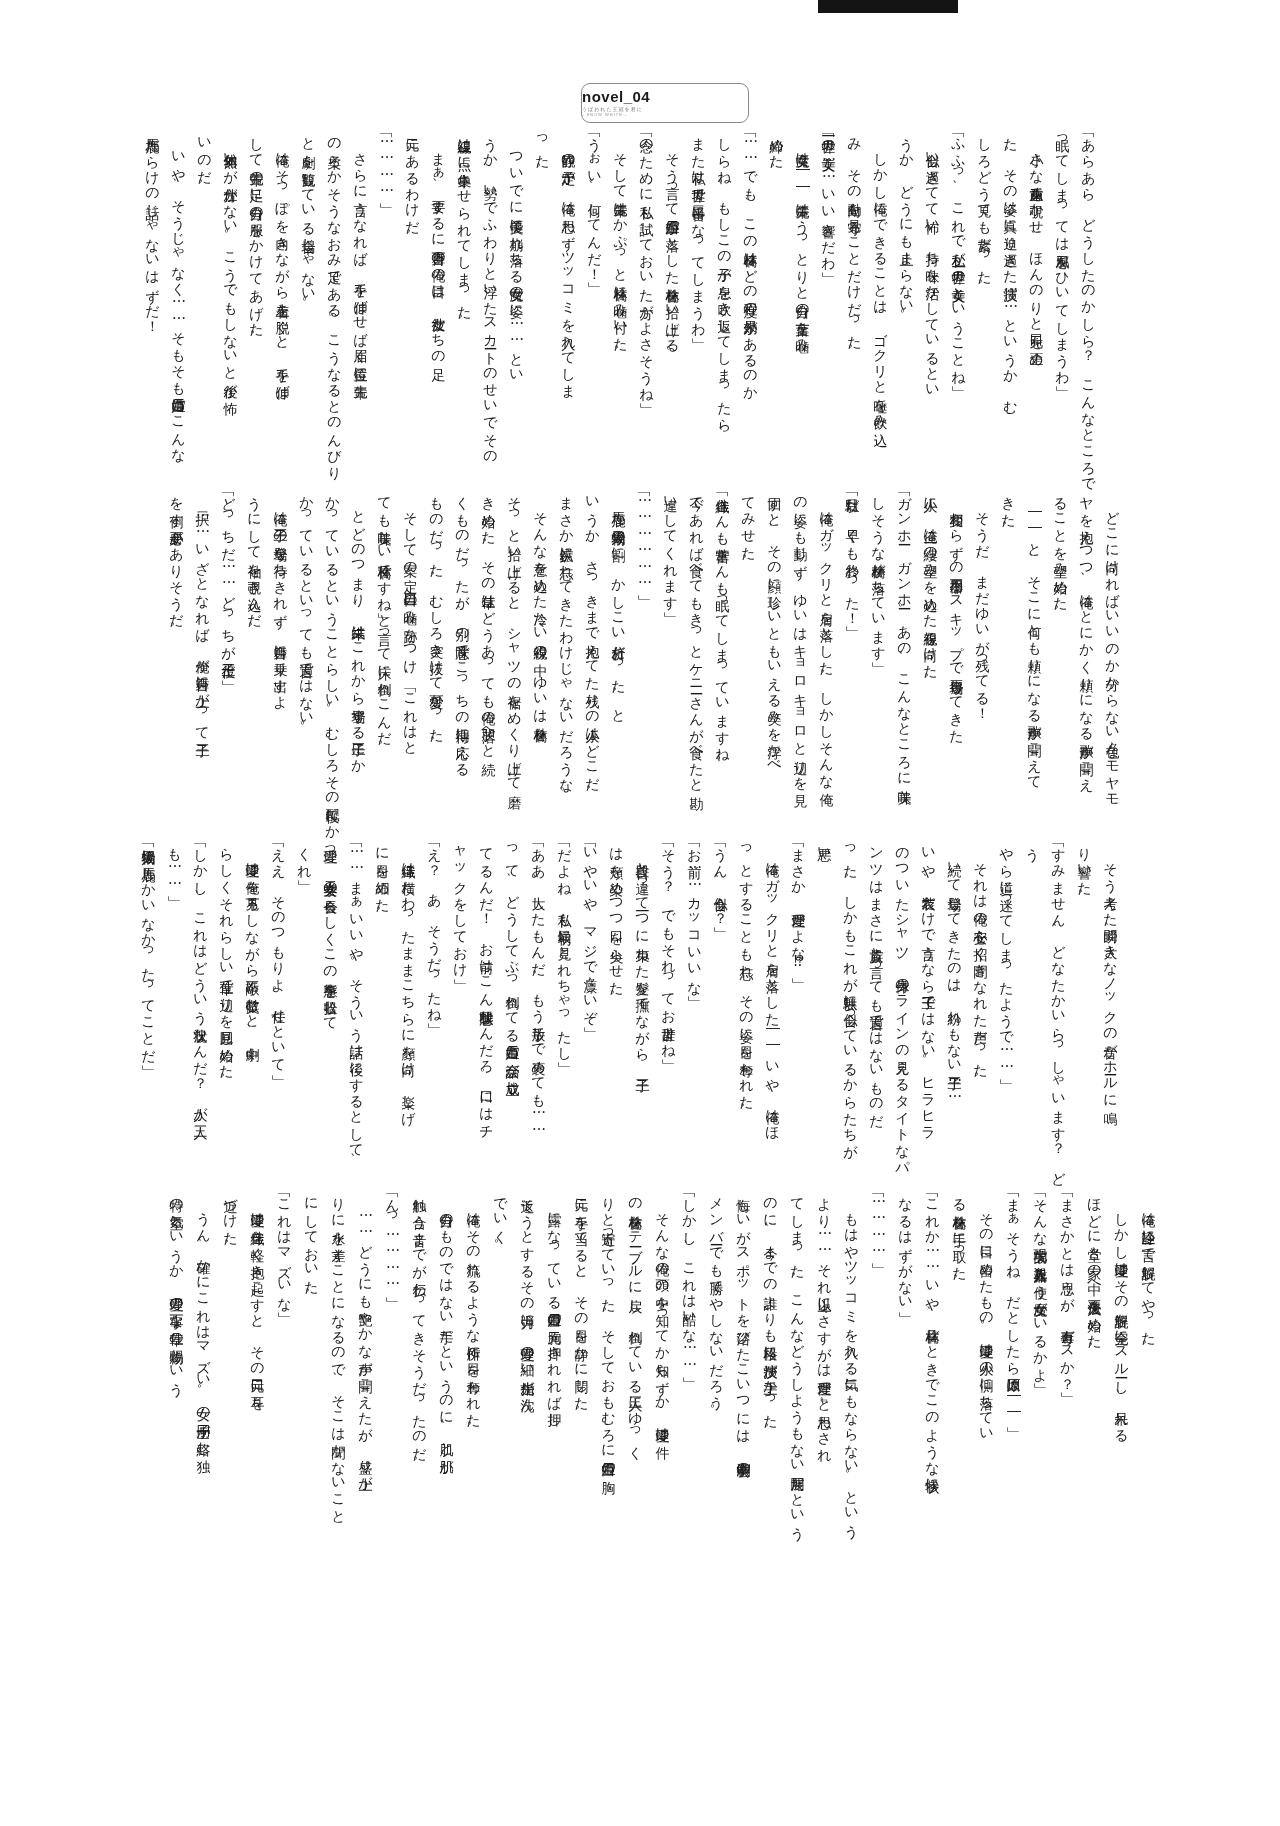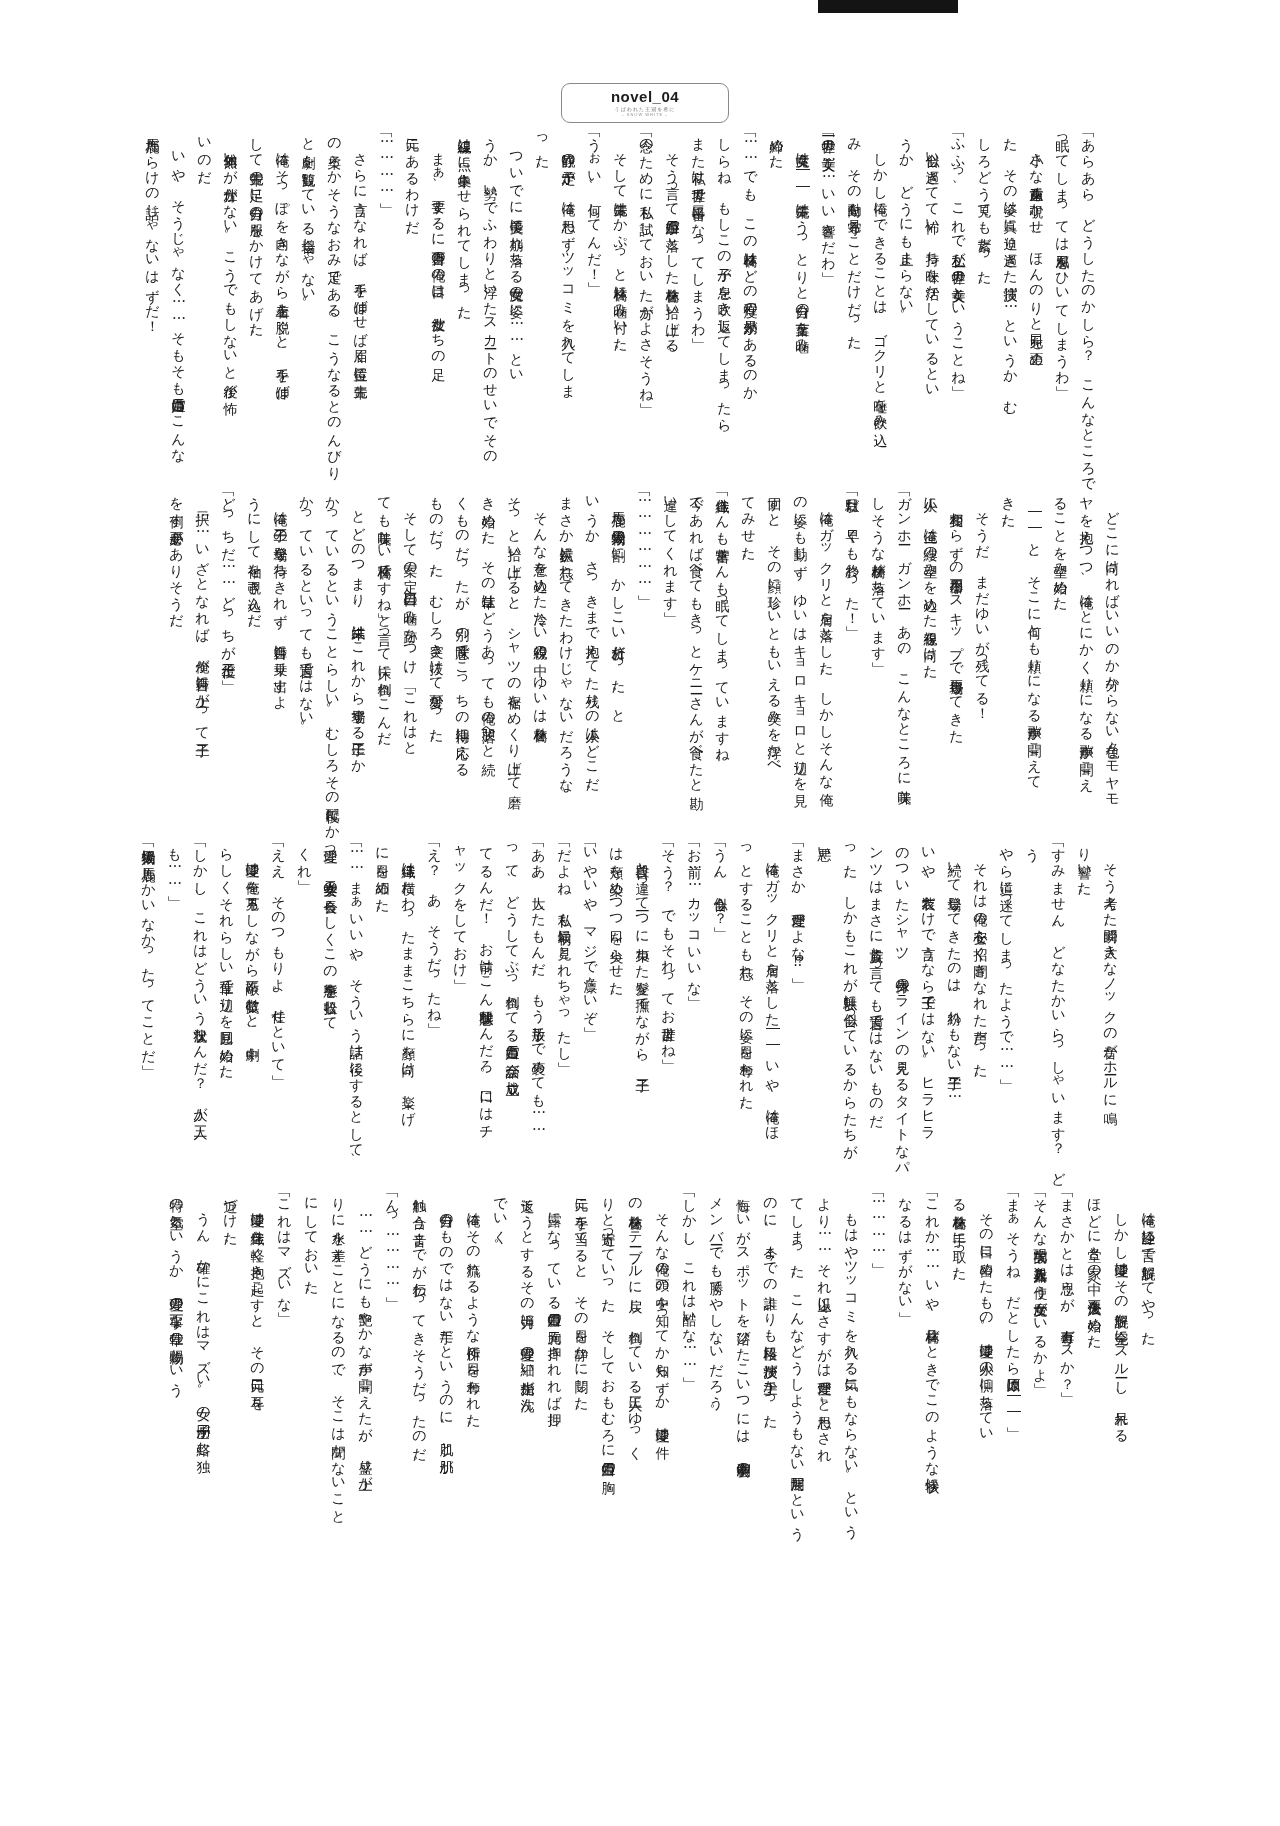--- a/index.html
+++ b/index.html
@@ -9,23 +9,23 @@
     background:#ffffff;
     margin:0 auto;
     overflow:hidden;
     font-family:"DejaVu Serif","Liberation Serif",serif;
   }
   .corner-mark{
     position:absolute;left:818px;top:0;width:140px;height:13px;
     background:#141414;
   }
   .header-box{
-    position:absolute;left:561px;top:83px;width:166px;height:38px;
+    position:absolute;left:581px;top:83px;width:166px;height:38px;
     border:1px solid #8a8a8a;border-radius:9px;
-    display:flex;flex-direction:column;align-items:center;justify-content:center;
+    display:flex;flex-direction:column;align-items:flex-start;justify-content:center;
     background:#fff;
   }
   .header-title{
     font-family:"Liberation Sans","DejaVu Sans",sans-serif;
     font-weight:bold;font-size:15px;color:#1c1c1c;line-height:16px;
     letter-spacing:.5px;
   }
   .header-sub{
     font-family:"Liberation Sans","DejaVu Sans",sans-serif;
     font-size:5px;color:#6f6f6f;line-height:6px;letter-spacing:1px;

